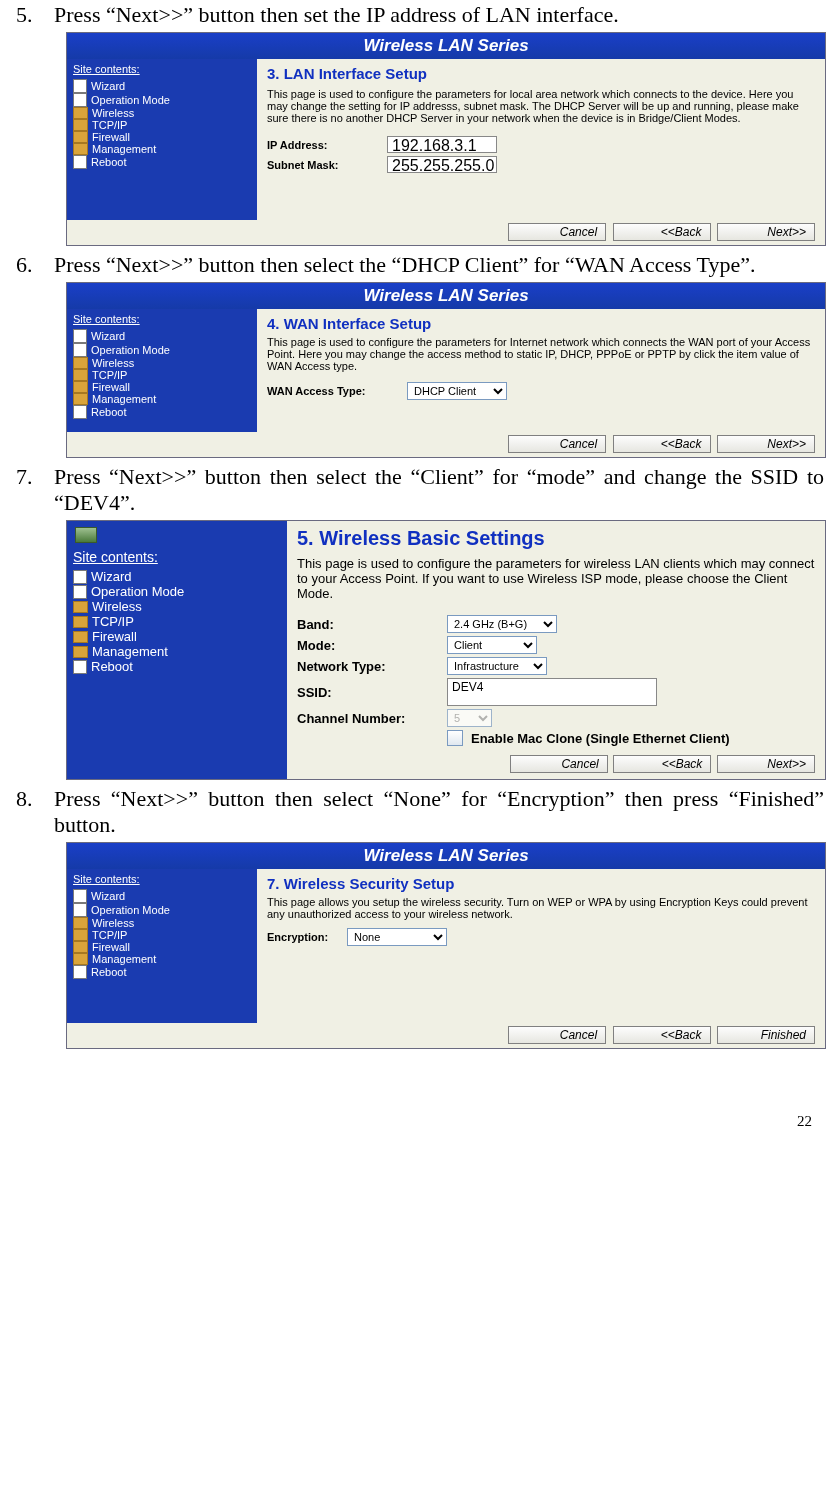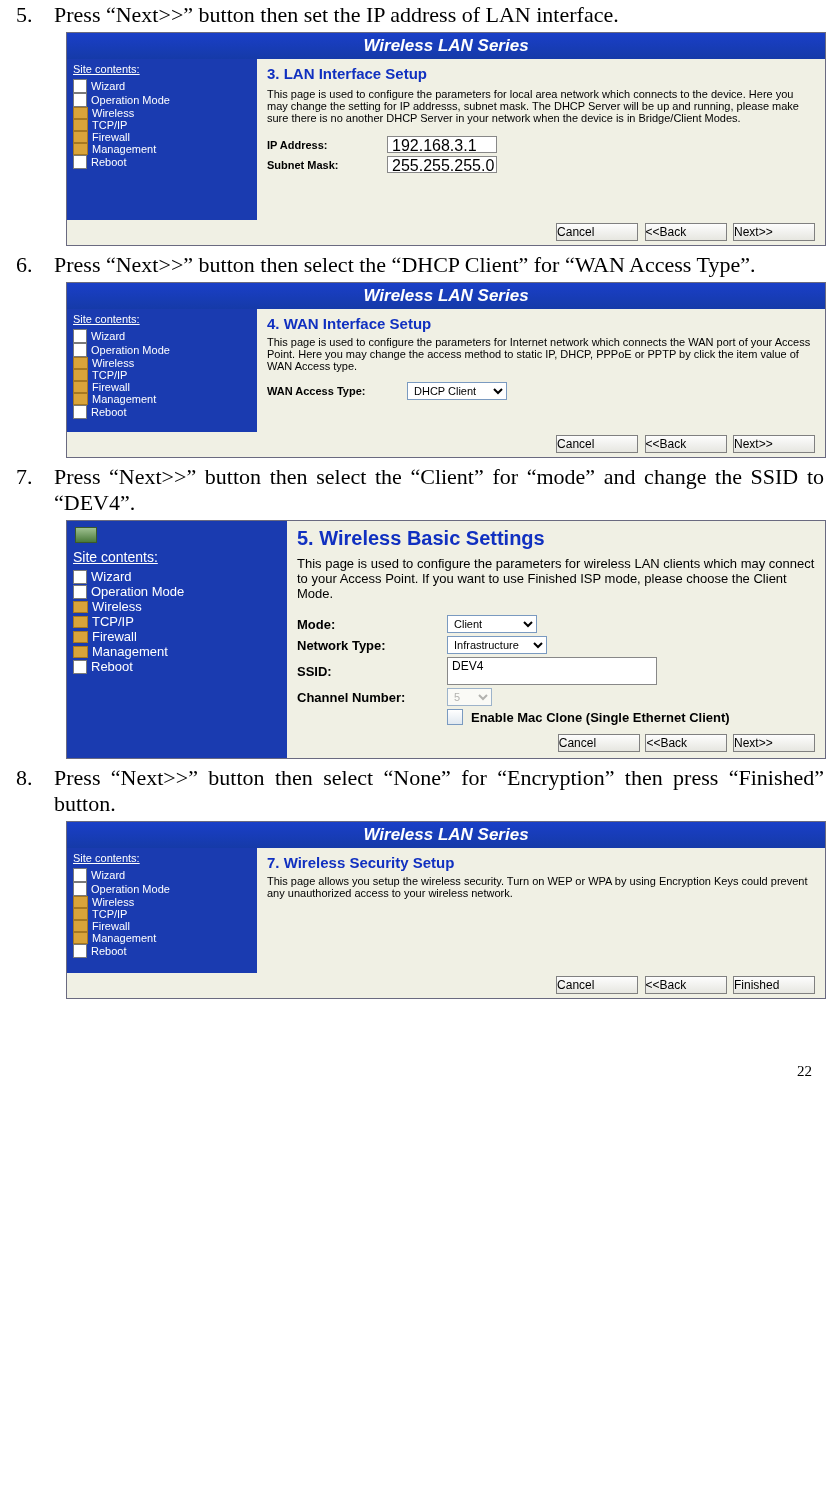--- a/index.html
+++ b/index.html
@@ -131,23 +131,24 @@
     background: #f0f0e4;
     padding: 2px 10px 4px 0;
   }
   .winbtn {
     display: inline-block;
     border: 1px solid #808080;
     background: linear-gradient(#fdfdfd,#e6e6e0);
     font-size: 12px;
     font-family: Arial, sans-serif;
     width: 80px;
-    text-align: left;
-    padding: 1px 0;
+    text-align: right;
+    padding: 1px 8px;
     margin-left: 2px;
+    font-style: italic;
   }
   .checkbox {
     width: 14px; height: 14px;
     border: 1px solid #7a9ac0;
     background: linear-gradient(#fff,#e0e8f0);
     display: inline-block;
     flex-shrink: 0;
   }
   .page-num {
     text-align: right;
@@ -315,21 +316,25 @@
             <span class="folder"></span>
             <span>Management</span>
           </div>
         <div class="sidebar-item">
             <span class="doc"></span>
             <span>Reboot</span>
           </div>
       </div>
       <div class="content" style="font-size:13px;">
         <div class="content-title" style="font-size:20px; margin:2px 0 6px 0;">5. Wireless Basic Settings</div>
-        <div class="content-desc" style="margin-bottom:14px;">This page is used to configure the parameters for wireless LAN clients which may connect to your Access Point. If you want to use Finished ISP mode, please choose the Client Mode.</div>
+        <div class="content-desc" style="margin-bottom:14px;">This page is used to configure the parameters for wireless LAN clients which may connect to your Access Point. If you want to use Wireless ISP mode, please choose the Client Mode.</div>
+        <div class="form-row">
+          <span class="form-label">Band:</span>
+          <select class="form-select" style="width:110px;"><option>2.4 GHz (B+G)</option></select>
+        </div>
         <div class="form-row">
           <span class="form-label">Mode:</span>
           <select class="form-select" style="width:90px;"><option>Client</option></select>
         </div>
         <div class="form-row">
           <span class="form-label">Network Type:</span>
           <select class="form-select" style="width:100px;"><option>Infrastructure</option></select>
         </div>
         <div class="form-row">
           <span class="form-label">SSID:</span>
@@ -385,21 +390,25 @@
             <span class="folder"></span>
             <span>Management</span>
           </div>
         <div class="sidebar-item">
             <span class="doc"></span>
             <span>Reboot</span>
           </div>
       </div>
       <div class="content" style="font-size:11px;">
         <div class="content-title" style="font-size:15px; margin:2px 0 4px 0;">7. Wireless Security Setup</div>
-        <div class="content-desc" style="">This page allows you setup the wireless security. Turn on WEP or WPA by using Encryption Keys could prevent any unauthorized access to your wireless network.</div>
+        <div class="content-desc" style="margin-bottom:8px;">This page allows you setup the wireless security. Turn on WEP or WPA by using Encryption Keys could prevent any unauthorized access to your wireless network.</div>
+        <div class="form-row">
+          <span class="form-label" style="width:80px;">Encryption:</span>
+          <select class="form-select" style="width:100px;"><option>None</option></select>
+        </div>
         <div style="height:70px;"></div>
       </div>
     </div>
     <div class="button-row">
       <span class="winbtn">Cancel</span>
       <span class="winbtn">&lt;&lt;Back</span>
       <span class="winbtn">Finished</span>
     </div>
   </div>
 

